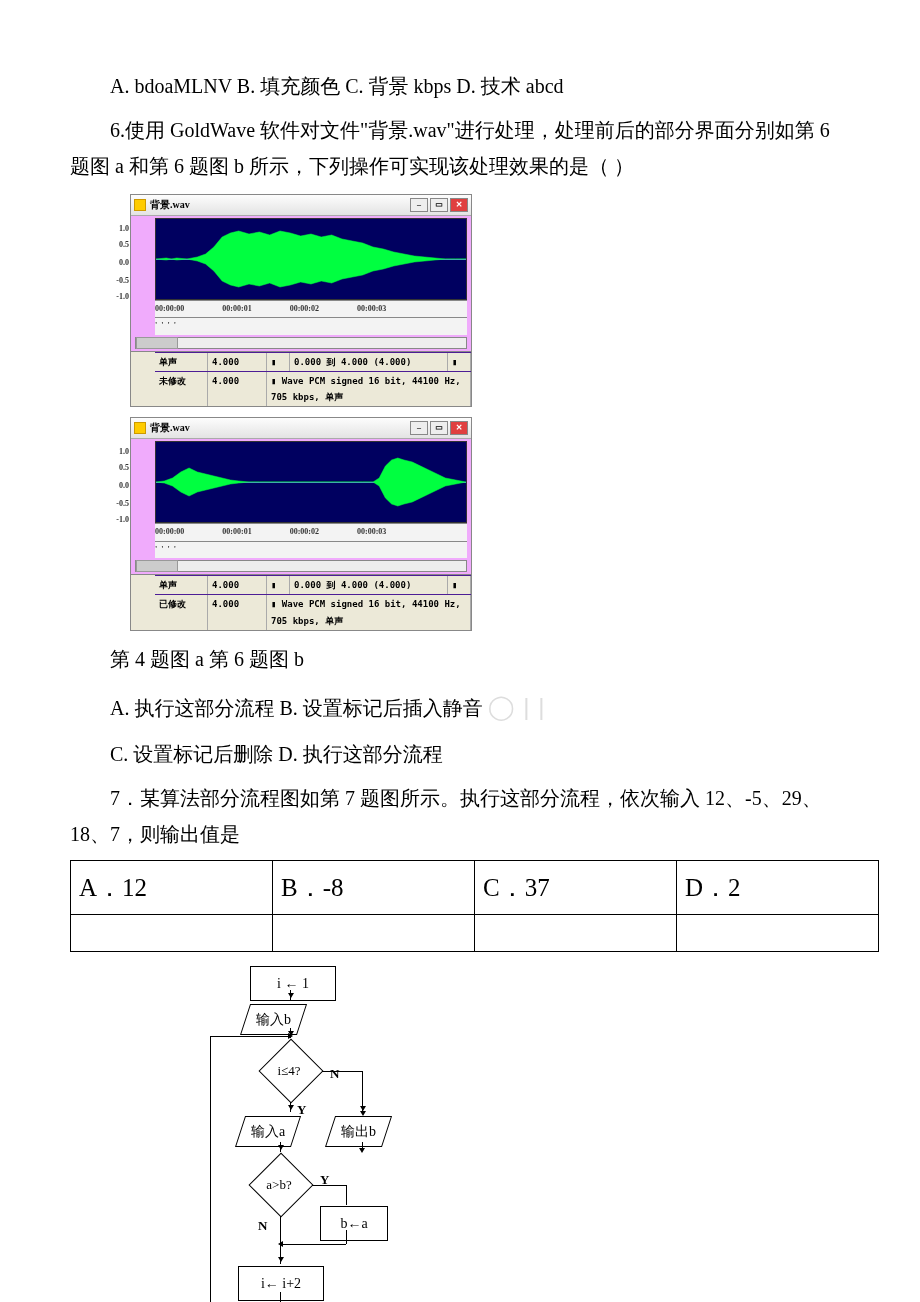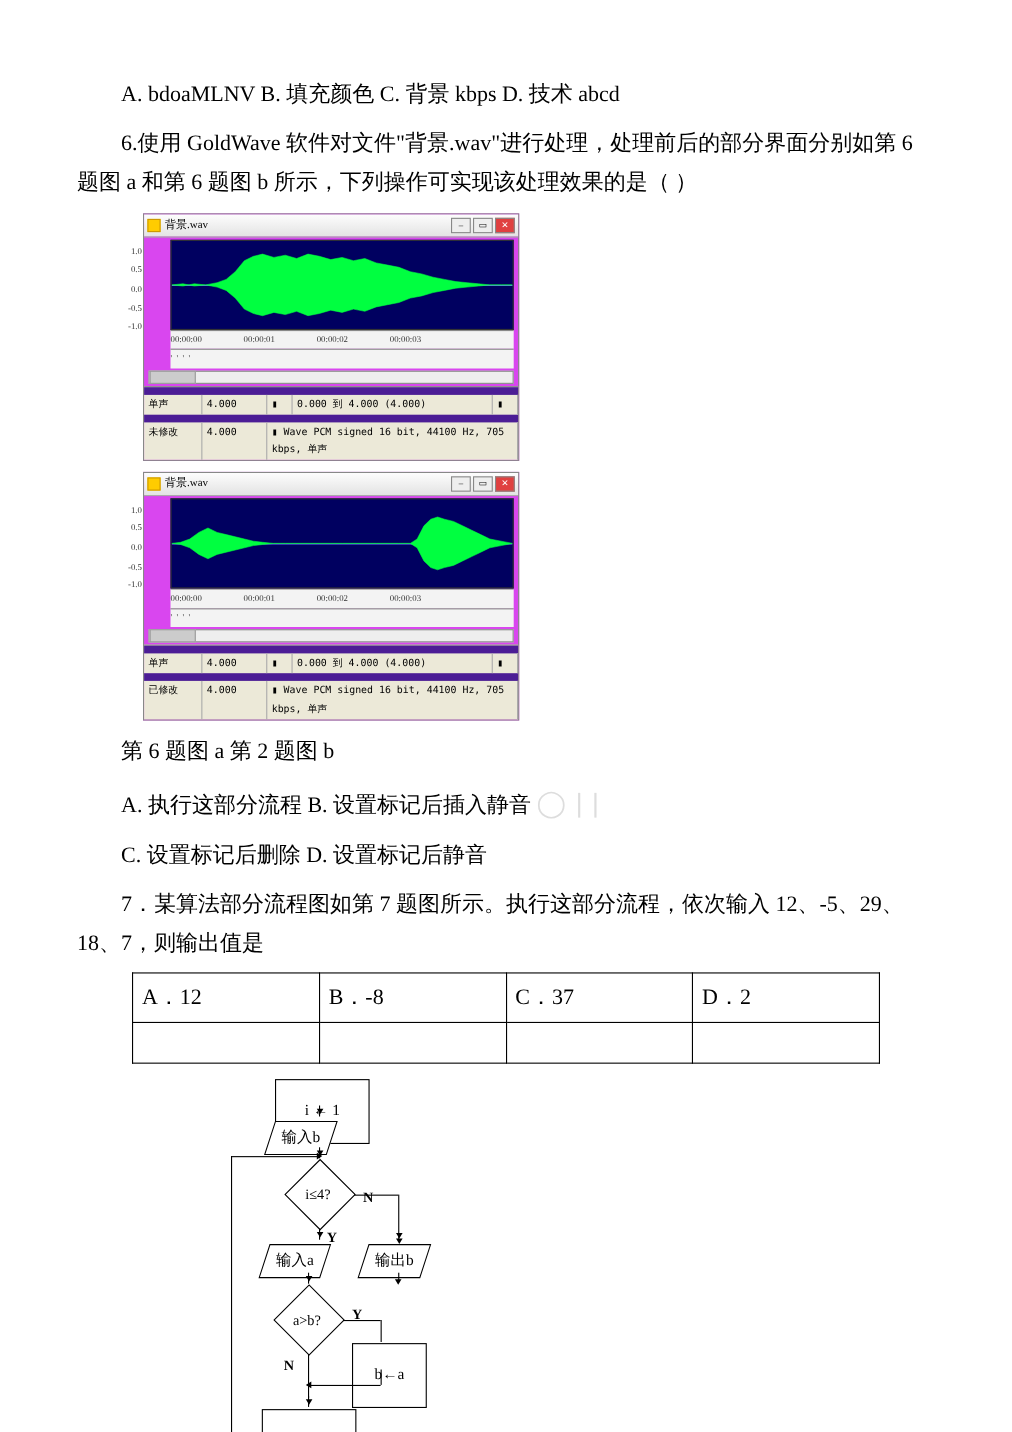--- a/index.html
+++ b/index.html
@@ -16,22 +16,23 @@
   .para {
     text-indent: 2em;
     margin: 8px 0;
   }
   .figure-stack {
     margin: 10px 0 4px 60px;
   }
   .waveform-panel {
     width: 340px;
     border: 1px solid #888;
-    background: #d946ef;
+    background: #f0abfc;
     margin-bottom: 10px;
+    font-weight: bold;
   }
   .waveform-titlebar {
     display: flex;
     align-items: center;
     justify-content: space-between;
     background: linear-gradient(#fdfdfd,#e3e3e3);
     border-bottom: 1px solid #aaa;
     padding: 1px 3px;
     font-size: 10px;
   }
@@ -75,50 +76,51 @@
     display:flex;align-items:center;
   }
   .scroll-thumb{height:100%;background:#ccc;width:40px;border:1px solid #999;}
   .statusbar{
     font-size:9px;font-family:"SimSun",monospace;
     border-top:1px solid #888;
     background:#ece9d8;
   }
   .statusbar-row{
     display:flex;
-    border-top:7px solid #4c1d95;
+    border-top:1px solid #4c1d95;
+    margin-left:24px;
   }
   .statusbar-cell{
     padding:1px 4px;border-right:1px solid #aaa;
   }
   .fake-watermark{
     font-family:Arial,sans-serif;
     color:#ddd;
     font-size:24px;
     letter-spacing:1px;
   }
   .answer-table{
     border-collapse:collapse;
-    width:680px;
+    width:809px;
     margin:4px auto 4px auto;
-    font-size:20px;
+    font-size:25px;
   }
   .answer-table td{
     border:1px solid #000;
     padding:4px 8px;
     text-align:left;
     height:28px;
   }
   .flowchart{
     margin:14px 0 0 110px;
     width:230px;
   }
   .fc-box{
     border:1px solid #000;background:#fff;font-size:14px;
-    padding:16px 8px;min-width:68px;text-align:center;
+    padding:4px 8px;min-width:68px;text-align:center;
   }
   .fc-par{
     border:1px solid #000;background:#fff;font-size:14px;
     padding:2px 10px;text-align:center;
     transform:skewX(-18deg);
   }
   .fc-par > span{display:inline-block;transform:skewX(18deg);}
   .fc-diamond{
     width:62px;height:62px;position:relative;
   }
@@ -268,27 +270,27 @@
       <div class="statusbar-row">
         <span class="statusbar-cell" style="width:44px">已修改</span>
         <span class="statusbar-cell" style="width:50px">4.000</span>
         <span class="statusbar-cell" style="flex:1">▮ Wave PCM signed 16 bit, 44100 Hz, 705 kbps, 单声</span>
       </div>
     </div>
   </div>
 
 </div>
 
-<p class="para">第 6 题图 a 第 2 题图 b</p>
+<p class="para">第 4 题图 a 第 6 题图 b</p>
 
 <p class="para">
   <span>A. 执行这部分流程 B. 设置标记后插入静音</span>
   <span class="fake-watermark">◯ | |</span>
 </p>
-<p class="para">C. 设置标记后删除 D. 设置标记后静音</p>
+<p class="para">C. 设置标记后删除 D. 执行这部分流程</p>
 
 <p class="para">7．某算法部分流程图如第 7 题图所示。执行这部分流程，依次输入 12、-5、29、18、7，则输出值是</p>
 
 <table class="answer-table">
   <tbody>
       <tr>
     <td style="width:25%">A．12</td>
     <td style="width:25%">B．-8</td>
     <td style="width:25%">C．37</td>
     <td style="width:25%">D．2</td>

